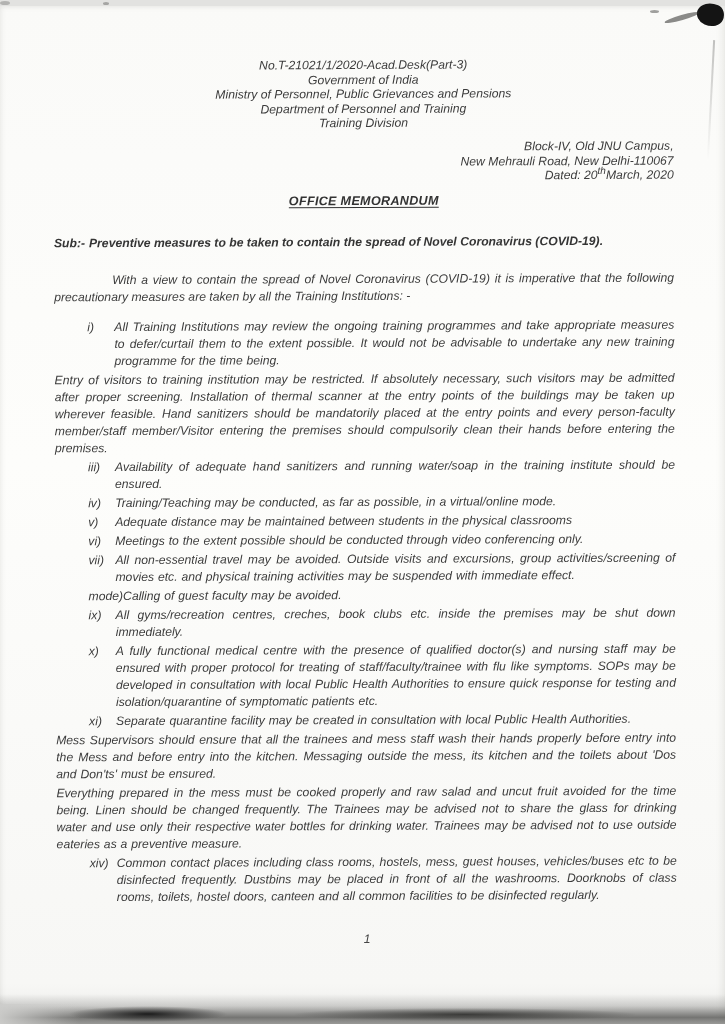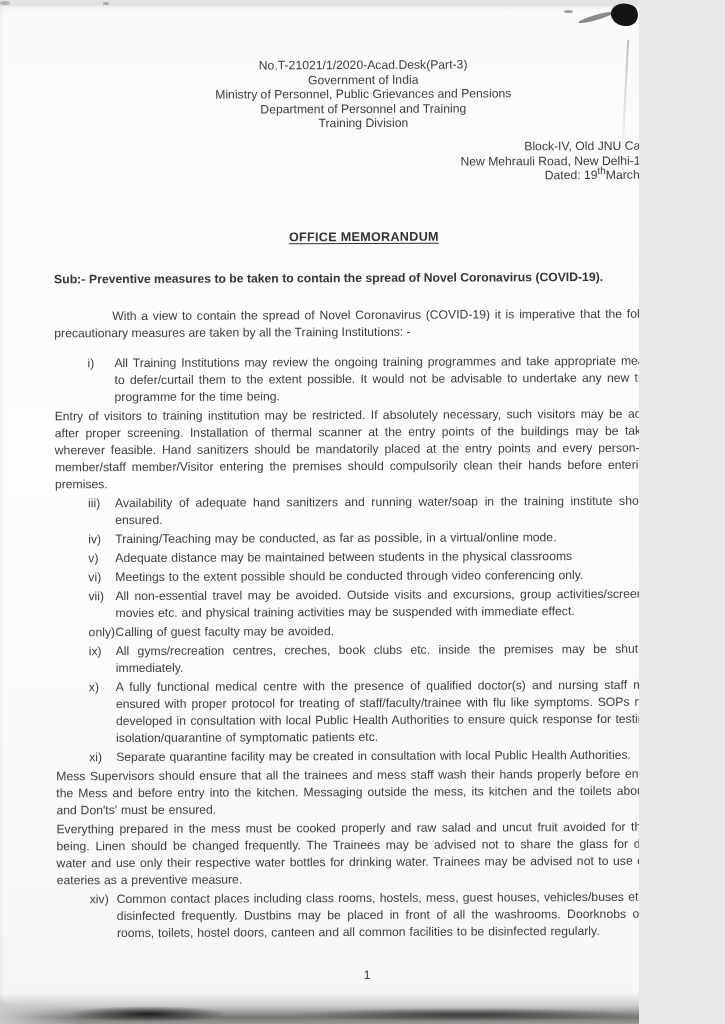--- a/index.html
+++ b/index.html
@@ -4,24 +4,25 @@
 <style>
   * { margin: 0; padding: 0; box-sizing: border-box; }
   html, body { width: 725px; height: 1024px; }
   body {
     background: #e7e7e5;
     font-family: "Liberation Sans", "DejaVu Sans", sans-serif;
     overflow: hidden;
   }
   .scan {
     position: relative;
-    width: 639px;
+    width: 725px;
     height: 1024px;
     overflow: hidden;
     background: #14532d;
+    font-style: italic;
   }
   .page {
     position: absolute;
     left: 0; top: 6px;
     width: 725px; height: 1018px;
     background: linear-gradient(180deg, #fafaf8 0%, #fdfdfb 45%, #f7f7f5 96%, #ececea 100%);
     box-shadow: inset -3px 0 6px rgba(120,120,118,0.12), inset 2px 0 4px rgba(140,140,138,0.10);
   }
   .content {
     position: absolute;
@@ -38,21 +39,20 @@
   .date-line sup { font-size: 10px; vertical-align: super; line-height: 0; }
   .memo-title-wrap { text-align: center; margin-top: 9px; }
   .memo-title {
     display: inline-block;
     font-weight: bold;
     font-size: 12.6px;
     color: #333;
     text-decoration: underline;
     text-underline-offset: 2px;
     letter-spacing: 0.3px;
-    margin-top: 36px;
   }
   .subject {
     display: flex;
     margin-top: 24px;
     font-weight: bold;
     color: #353535;
   }
   .subject .sub-label { flex: 0 0 35px; }
   .subject .sub-text { flex: 1; }
   .intro {
@@ -121,21 +121,21 @@
         <div>No.T-21021/1/2020-Acad.Desk(Part-3)</div>
         <div>Government of India</div>
         <div>Ministry of Personnel, Public Grievances and Pensions</div>
         <div>Department of Personnel and Training</div>
         <div>Training Division</div>
       </div>
 
       <div class="addr-block">
         <div>Block-IV, Old JNU Campus,</div>
         <div>New Mehrauli Road, New Delhi-110067</div>
-        <div class="date-line"><span>Dated: 19</span><sup>th</sup><span>March, 2020</span></div>
+        <div class="date-line"><span>Dated: 20</span><sup>th</sup><span>March, 2020</span></div>
       </div>
 
       <div class="memo-title-wrap">
         <span class="memo-title">OFFICE MEMORANDUM</span>
       </div>
 
       <div class="subject">
         <span class="sub-label">Sub:-</span>
         <span class="sub-text">Preventive measures to be taken to contain the spread of Novel Coronavirus (COVID-19).</span>
       </div>
@@ -164,21 +164,21 @@
         </div>
         <div class="item">
           <span class="num">vi)</span>
           <span class="txt">Meetings to the extent possible should be conducted through video conferencing only.</span>
         </div>
         <div class="item">
           <span class="num">vii)</span>
           <span class="txt">All non-essential travel may be avoided. Outside visits and excursions, group activities/screening of movies etc. and physical training activities may be suspended with immediate effect.</span>
         </div>
         <div class="item">
-          <span class="num">only)</span>
+          <span class="num">mode)</span>
           <span class="txt">Calling of guest faculty may be avoided.</span>
         </div>
         <div class="item">
           <span class="num">ix)</span>
           <span class="txt">All gyms/recreation centres, creches, book clubs etc. inside the premises may be shut down immediately.</span>
         </div>
         <div class="item">
           <span class="num">x)</span>
           <span class="txt">A fully functional medical centre with the presence of qualified doctor(s) and nursing staff may be ensured with proper protocol for treating of staff/faculty/trainee with flu like symptoms.  SOPs may be developed in consultation with local Public Health Authorities to ensure quick response for testing and isolation/quarantine of symptomatic patients etc.</span>
         </div>

